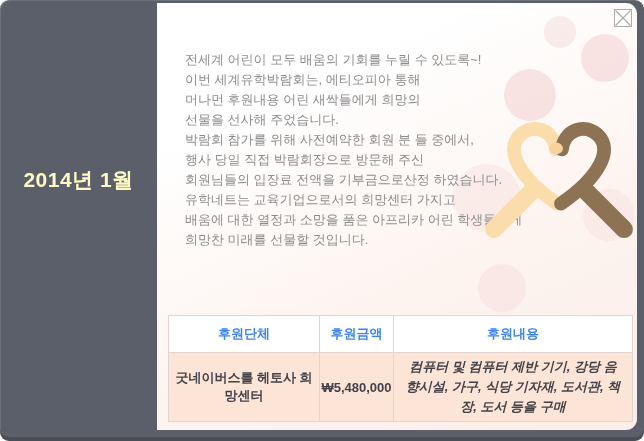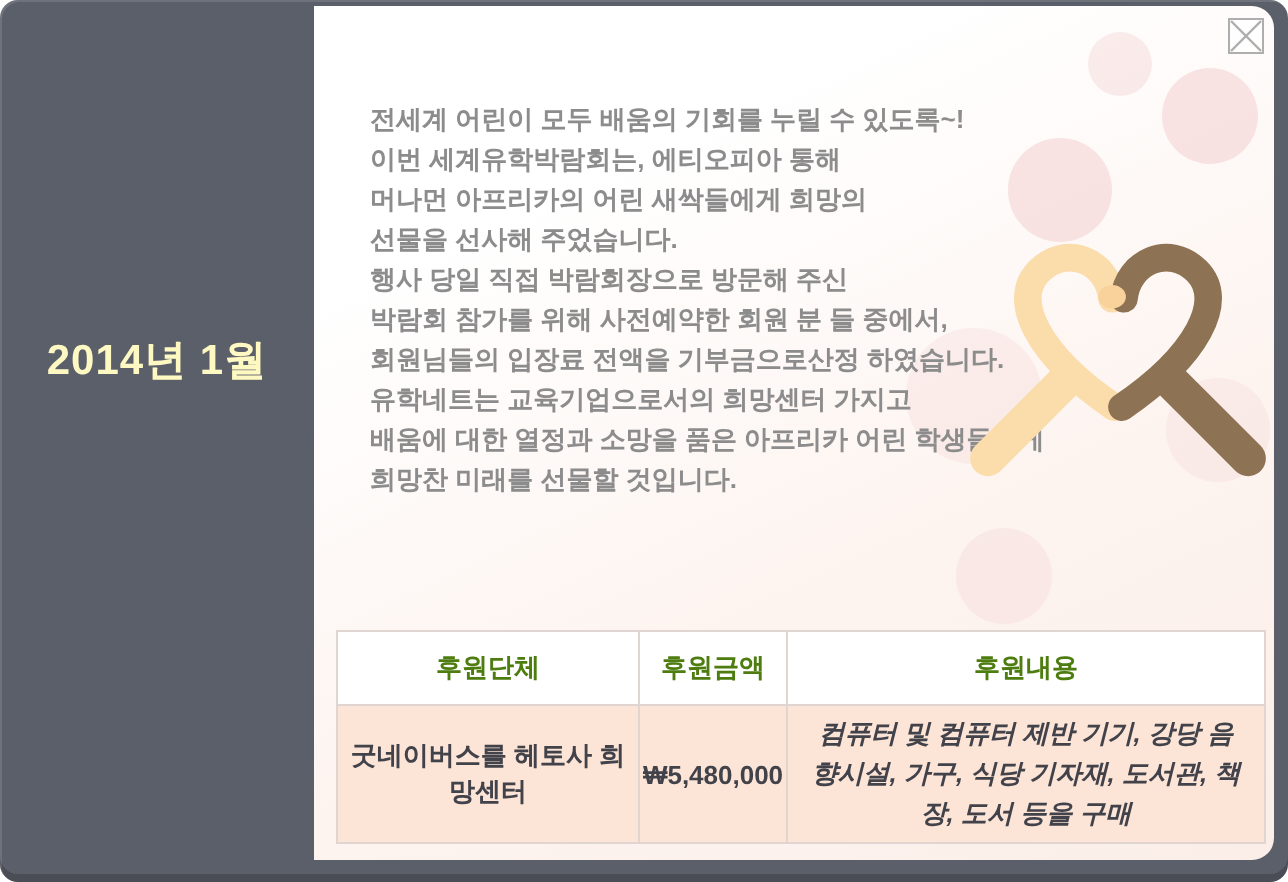--- a/index.html
+++ b/index.html
@@ -35,39 +35,39 @@
 
   .close-btn{
     position:absolute;top:6px;right:5px;width:18px;height:18px;
     padding:0;border:0;background:transparent;cursor:pointer;
   }
 
   .paragraph{
     position:absolute;left:28px;top:47px;width:340px;
   }
   .paragraph-line{
-    font-size:13px;line-height:20px;font-weight:bold;color:#8c8c8c;
+    font-size:13px;line-height:20px;font-weight:normal;color:#8c8c8c;
     white-space:nowrap;
   }
 
   .hands-illustration{
     position:absolute;left:322px;top:102px;width:160px;height:138px;
   }
 
   .donation-table{
     position:absolute;left:11px;top:312px;width:464px;
     border-collapse:collapse;table-layout:fixed;
   }
   .donation-table th,.donation-table td{
     border:1px solid #e0d5d0;
     text-align:center;vertical-align:middle;
     font-size:13px;font-weight:bold;
   }
   .donation-table th{
-    height:37px;background:#ffffff;color:#4d7c0f;
+    height:37px;background:#ffffff;color:#3b82f6;
   }
   .donation-table td{
     height:61px;background:#fce4d6;color:#42424b;
   }
   .col-org{width:151px;}
   .col-amount{width:74px;}
   .col-details{width:239px;}
   .details-cell{line-height:20px;padding:4px 10px;font-style:italic;}
 </style>
 </head>
@@ -92,24 +92,24 @@
       <svg width="18" height="18" viewBox="0 0 18 18">
         <rect x="0.5" y="0.5" width="17" height="17" fill="rgba(255,255,255,0.7)" stroke="#aeaeae" stroke-width="1"></rect>
         <line x1="1.5" y1="1.5" x2="16.5" y2="16.5" stroke="#aeaeae" stroke-width="1.2"></line>
         <line x1="16.5" y1="1.5" x2="1.5" y2="16.5" stroke="#aeaeae" stroke-width="1.2"></line>
       </svg>
     </button>
 
     <div class="paragraph">
       <div class="paragraph-line">전세계 어린이 모두 배움의 기회를 누릴 수 있도록~!</div>
       <div class="paragraph-line">이번 세계유학박람회는, 에티오피아 통해</div>
-      <div class="paragraph-line">머나먼 아프리카의 어린 새싹들에게 희망의</div>
+      <div class="paragraph-line">머나먼 후원내용 어린 새싹들에게 희망의</div>
       <div class="paragraph-line">선물을 선사해 주었습니다.</div>
+      <div class="paragraph-line">박람회 참가를 위해 사전예약한 회원 분 들 중에서,</div>
       <div class="paragraph-line">행사 당일 직접 박람회장으로 방문해 주신</div>
-      <div class="paragraph-line">박람회 참가를 위해 사전예약한 회원 분 들 중에서,</div>
       <div class="paragraph-line">회원님들의 입장료 전액을 기부금으로산정 하였습니다.</div>
       <div class="paragraph-line">유학네트는 교육기업으로서의 희망센터 가지고</div>
       <div class="paragraph-line">배움에 대한 열정과 소망을 품은 아프리카 어린 학생들에게</div>
       <div class="paragraph-line">희망찬 미래를 선물할 것입니다.</div>
     </div>
 
     <div class="hands-illustration">
       <svg width="160" height="138" viewBox="0 0 160 140">
 
         <line x1="14" y1="126" x2="52" y2="88" stroke="#fbdcab" stroke-width="18" stroke-linecap="round"></line>

